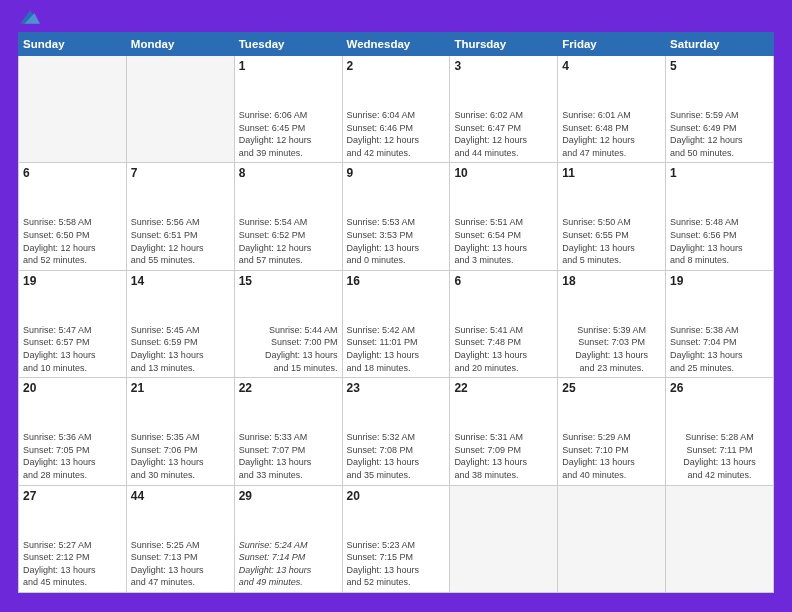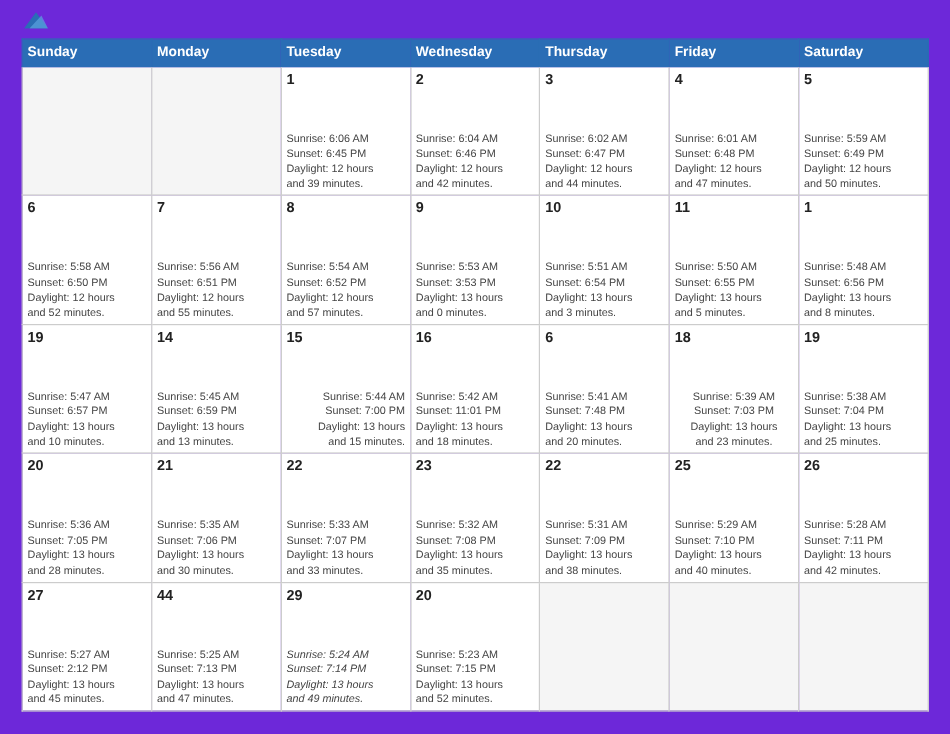--- a/index.html
+++ b/index.html
@@ -316,21 +316,21 @@
           </td>
           <td>
             <span class="day-num">25</span>
             <div class="day-detail" style="white-space: pre-line;">Sunrise: 5:29 AM
 Sunset: 7:10 PM
 Daylight: 13 hours
 and 40 minutes.</div>
           </td>
           <td>
             <span class="day-num">26</span>
-            <div class="day-detail" style="white-space: pre-line;">Sunrise: 5:28 AM
+            <div class="day-detail" style="white-space: pre-line; text-align: center;">Sunrise: 5:28 AM
 Sunset: 7:11 PM
 Daylight: 13 hours
 and 42 minutes.</div>
           </td>
         </tr>
         <tr>
           <td>
             <span class="day-num">27</span>
             <div class="day-detail" style="white-space: pre-line;">Sunrise: 5:27 AM
 Sunset: 2:12 PM

